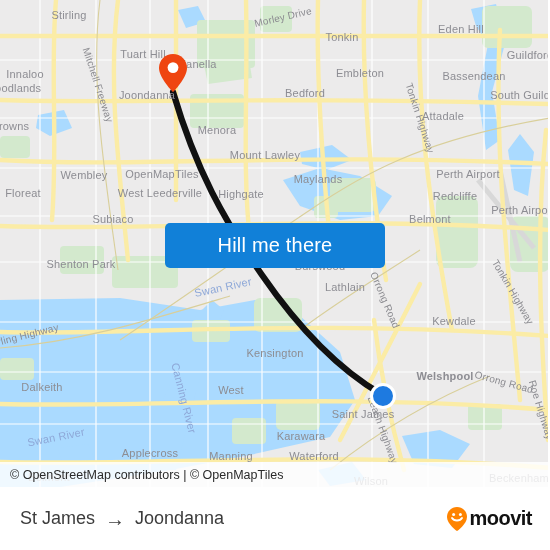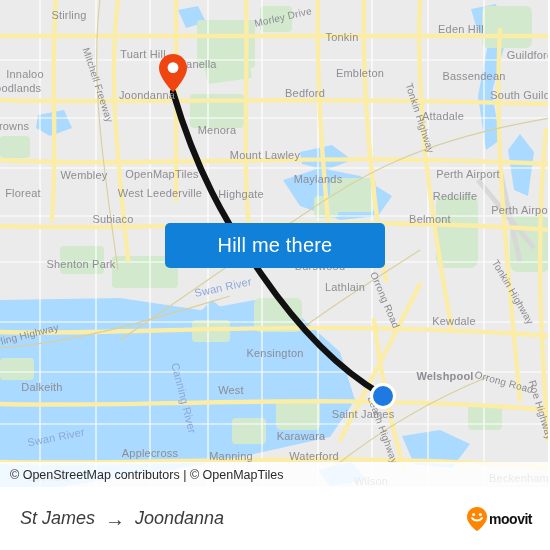--- a/index.html
+++ b/index.html
@@ -39,24 +39,24 @@
   .attrib{position:absolute;left:0;top:462px;height:25px;width:550px;
           display:flex;align-items:center;
           background:rgba(255,255,255,.82);
           font-size:12.5px;color:#2b2b2b;padding-left:10px;box-sizing:border-box;
           font-family:"Liberation Sans",sans-serif;}
 
   
   .footer{position:absolute;left:0;top:487px;width:550px;height:63px;background:#fff;
           display:flex;align-items:center;justify-content:space-between;
           padding:0 18px 0 20px;box-sizing:border-box;}
-  .trip{display:flex;align-items:center;gap:10px;font-size:18px;color:#3c3c3c;font-style:italic;}
+  .trip{display:flex;align-items:center;gap:10px;font-size:18px;color:#3c3c3c;}
   .trip .arrow{font-size:20px;color:#3c3c3c;line-height:1;}
   .brand{display:flex;align-items:center;gap:2px;}
-  .brand .word{font-size:14px;font-weight:bold;color:#111;letter-spacing:-.5px;}
+  .brand .word{font-size:20px;font-weight:bold;color:#111;letter-spacing:-.5px;}
 </style>
 </head>
 <body>
 
 <div class="app">
 
   <div class="map">
 
     <svg class="map-svg" viewBox="0 0 550 487" preserveAspectRatio="none">
 

